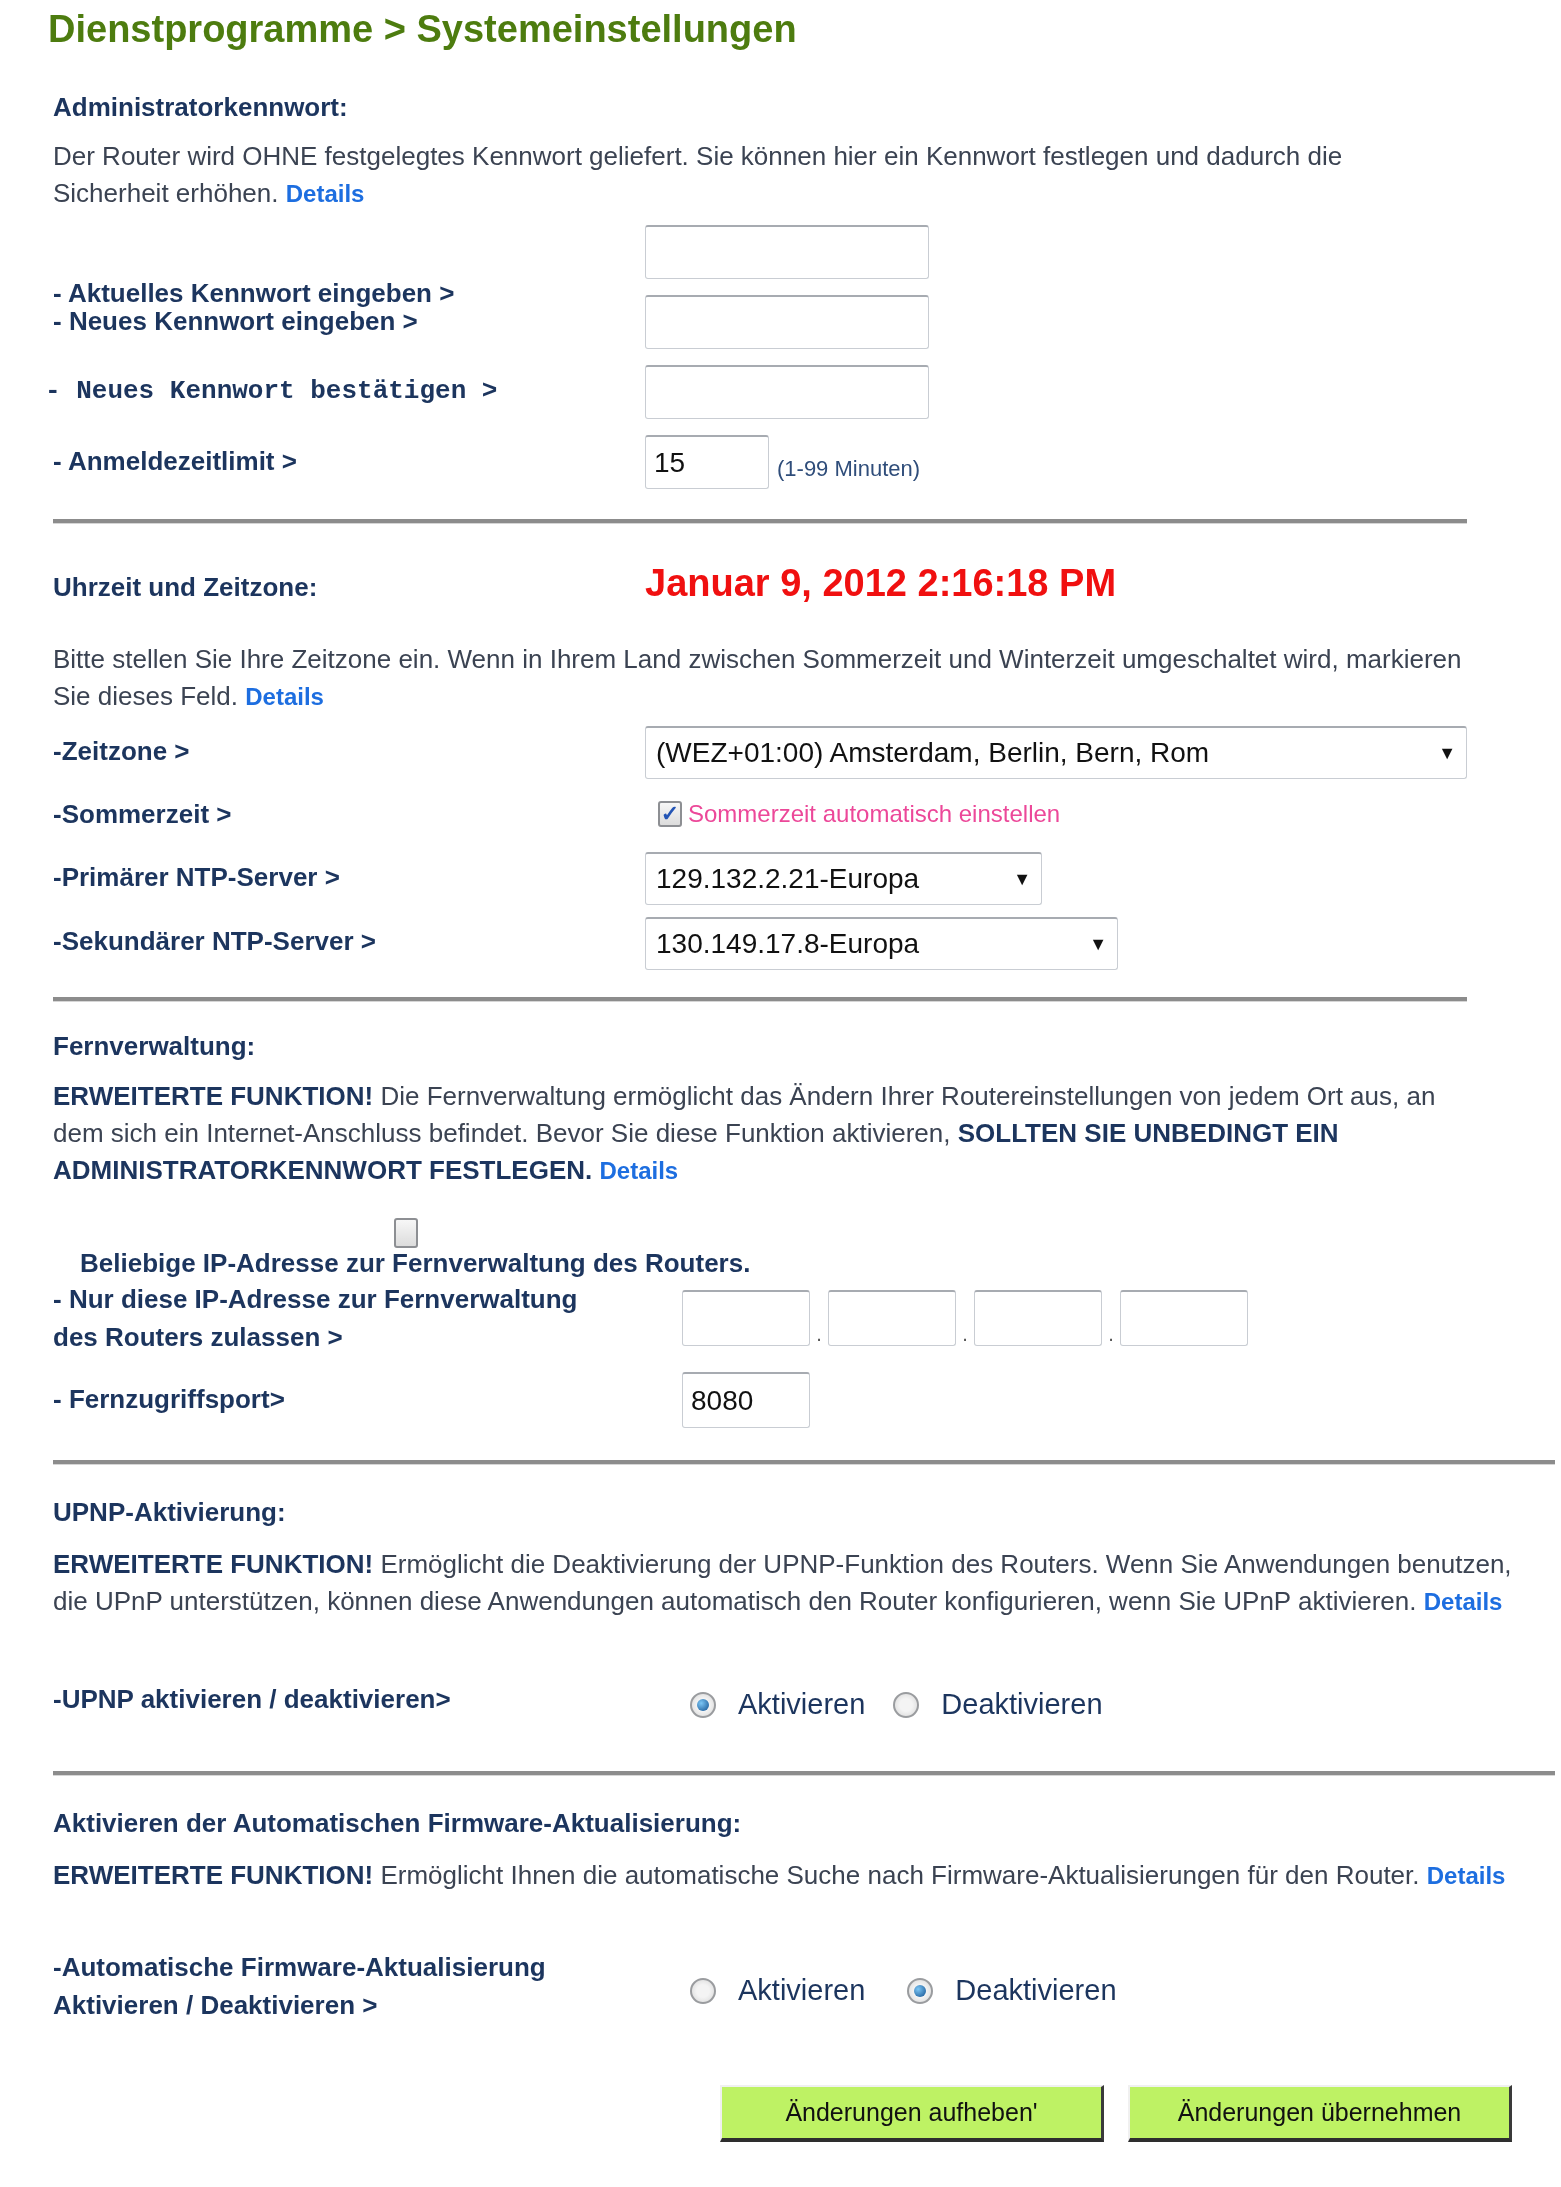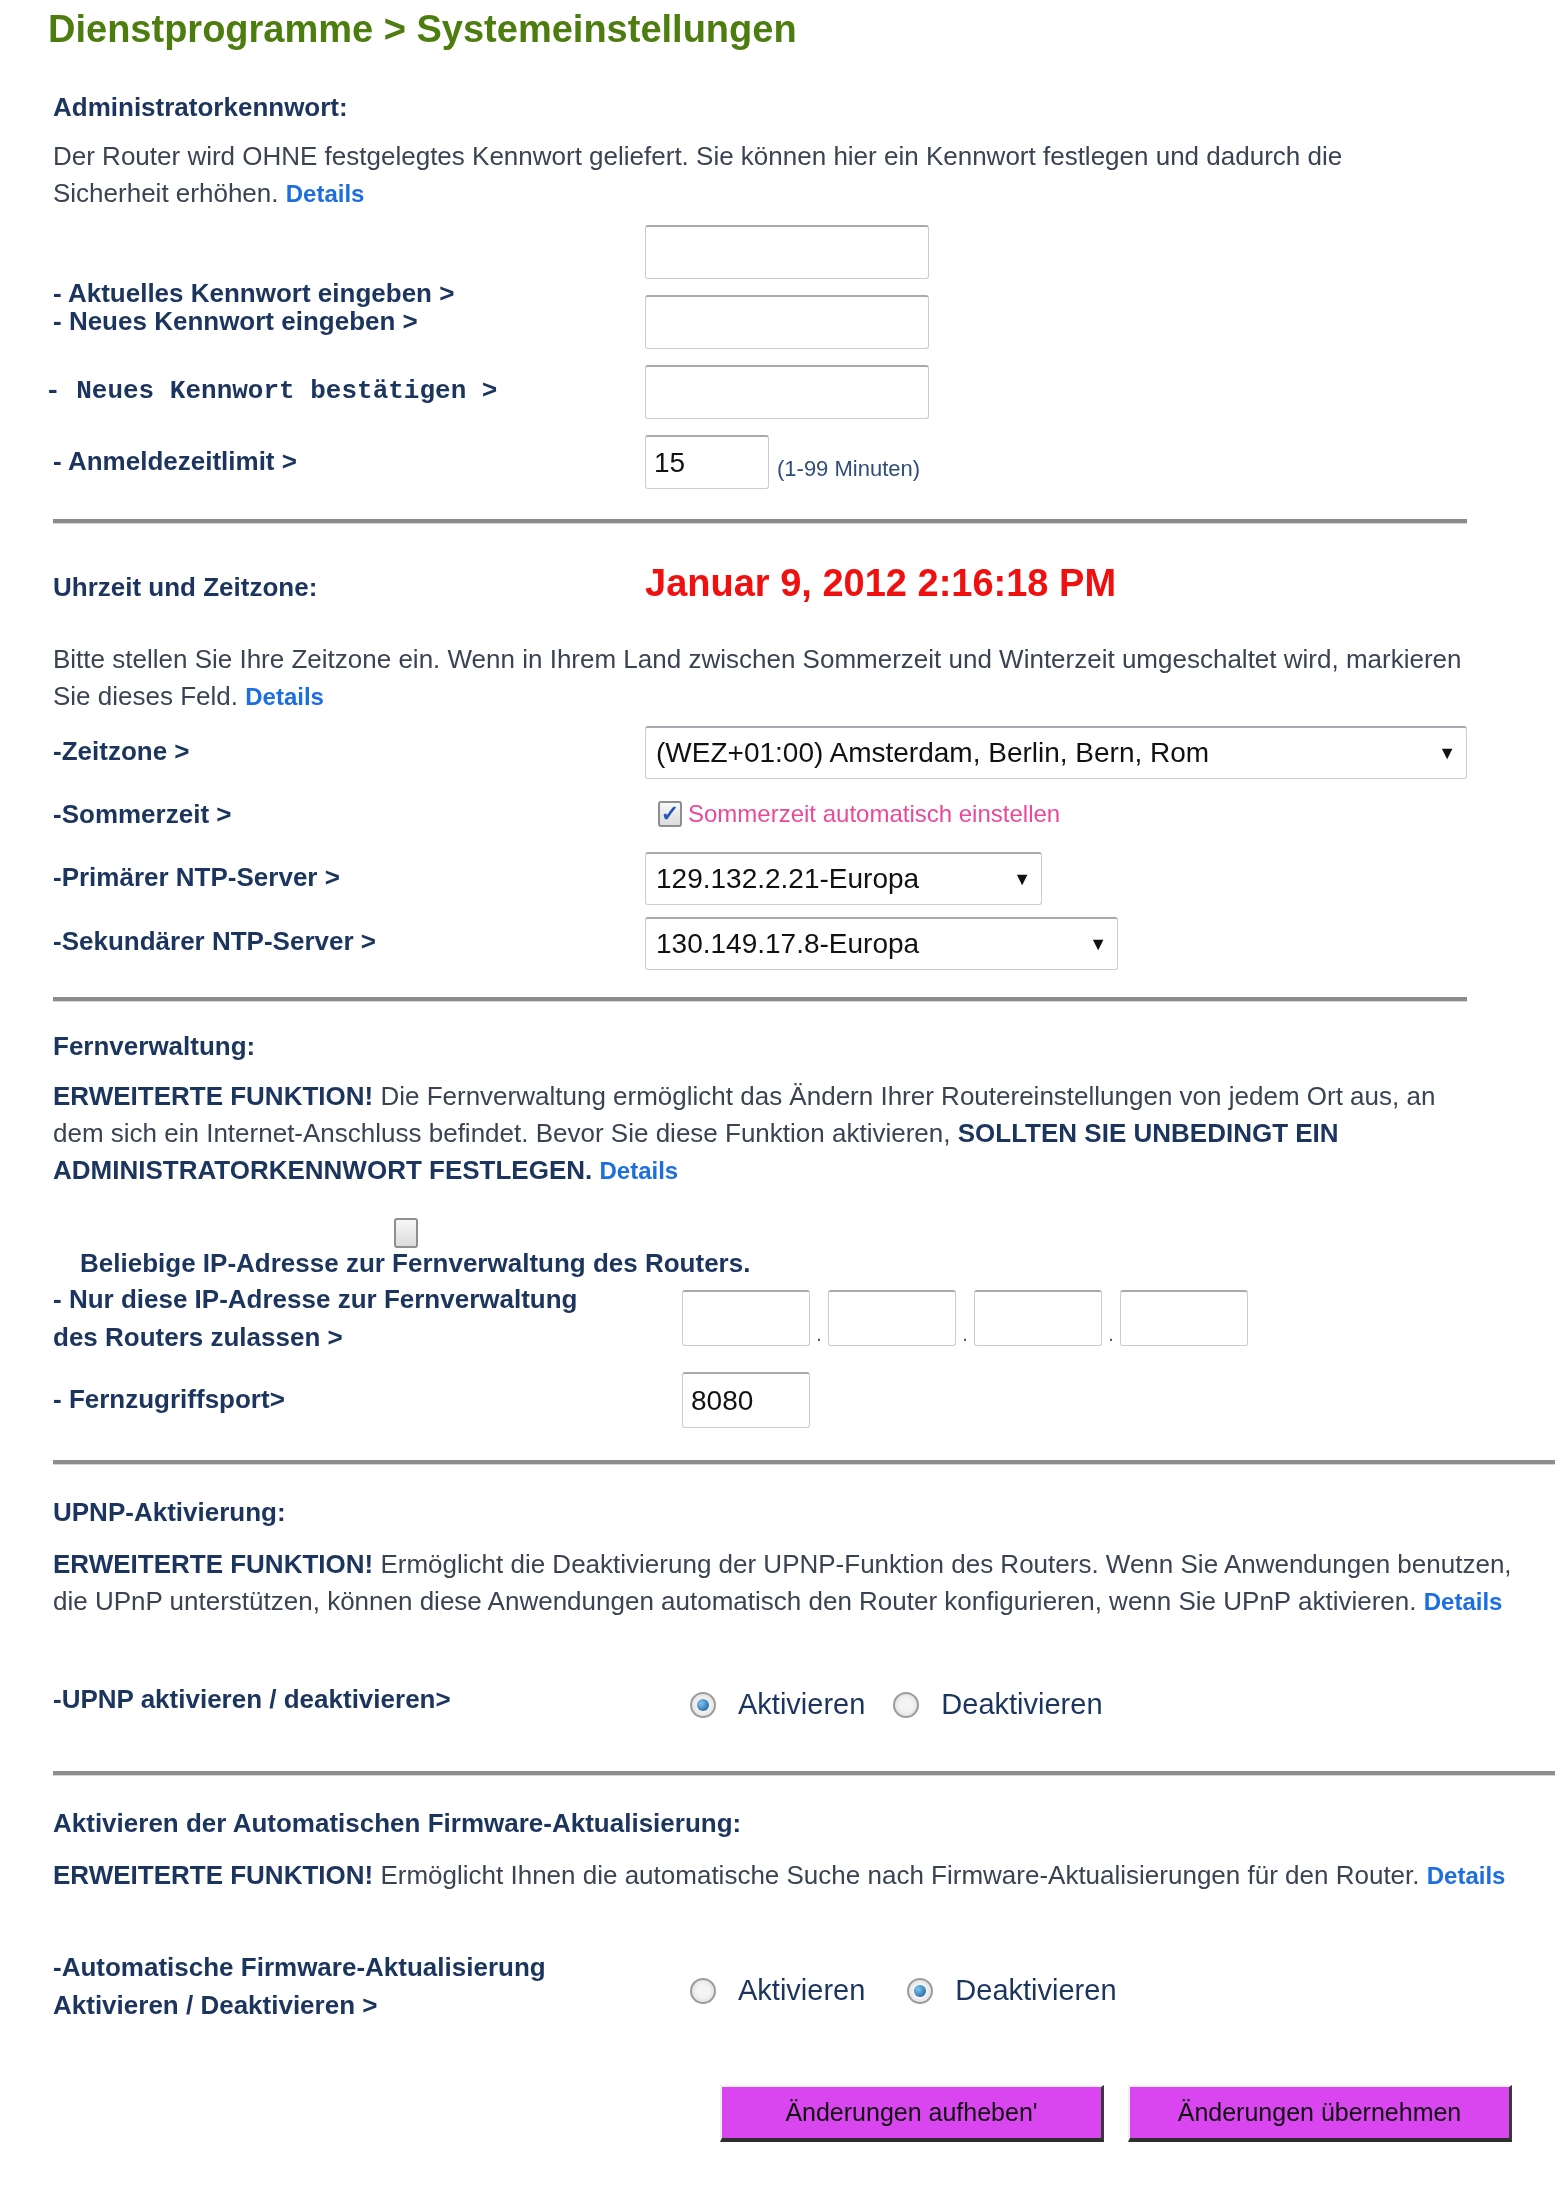--- a/index.html
+++ b/index.html
@@ -29,21 +29,21 @@
   .checkbox .mark { color: #2455b5; font-size: 22px; font-weight: bold; line-height: 1; }
   .cblabel { font-size: 24px; color: #ec4899; white-space: nowrap; }
   .cblabel.bold { font-weight: bold; color: #1c355e; font-size: 26px; }
   .radio { width: 26px; height: 26px; border-radius: 50%; border: 2px solid #9a9c9f; box-sizing: border-box;
            background: radial-gradient(circle, #f4f4f4 40%, #d5d5d5 100%); display: inline-flex; align-items: center; justify-content: center;
            cursor: pointer; vertical-align: middle; }
   .radio.on .dot { width: 12px; height: 12px; border-radius: 50%; background: radial-gradient(circle at 35% 35%, #7cc6f5, #12508f); }
   .radiolabel { font-size: 29px; color: #1c355e; vertical-align: middle; margin: 0 12px 0 6px; white-space: nowrap; }
   .radiorow { display: flex; align-items: center; gap: 16px; }
   .dot-sep { font-size: 20px; color: #555; width: 18px; text-align: center; }
-  .btn { background: #d946ef; border-top: 2px solid #f0f0f0; border-left: 2px solid #f0f0f0;
+  .btn { background: #bef264; border-top: 2px solid #f0f0f0; border-left: 2px solid #f0f0f0;
          border-right: 3px solid #3a3a3a; border-bottom: 4px solid #2e2e2e; box-sizing: border-box;
          font-size: 25px; color: #111; display: flex; align-items: center; justify-content: center; cursor: pointer; }
 </style>
 </head>
 <body>
 
 <div class="abs title">Dienstprogramme &gt; Systemeinstellungen</div>
 
 <div class="abs heading" style="left:53px; top:92px;">Administratorkennwort:</div>
 <div class="abs para" style="left:53px; top:138px; width:1400px;">

